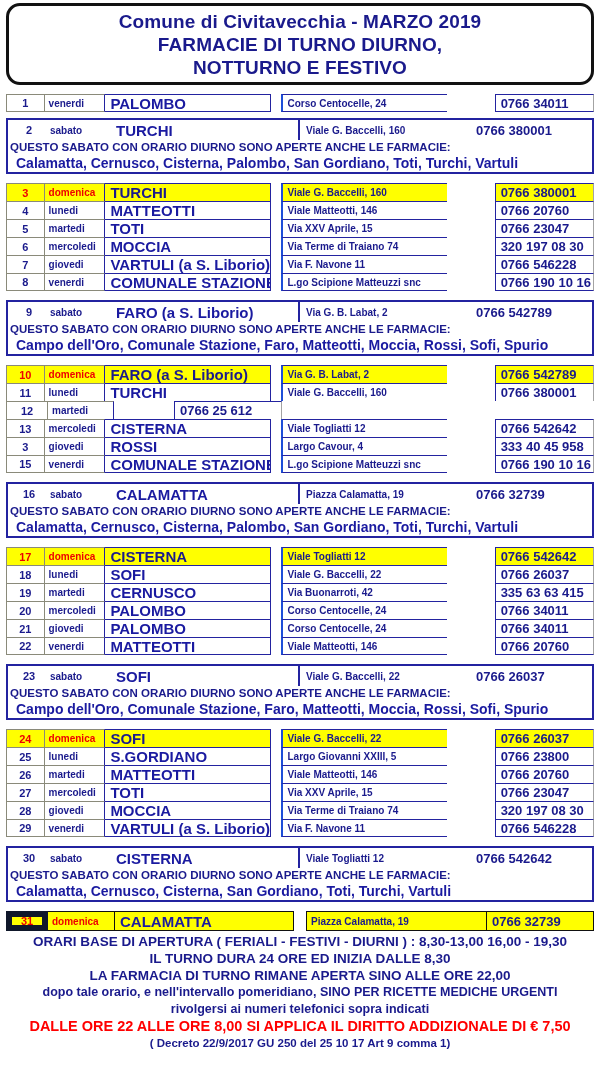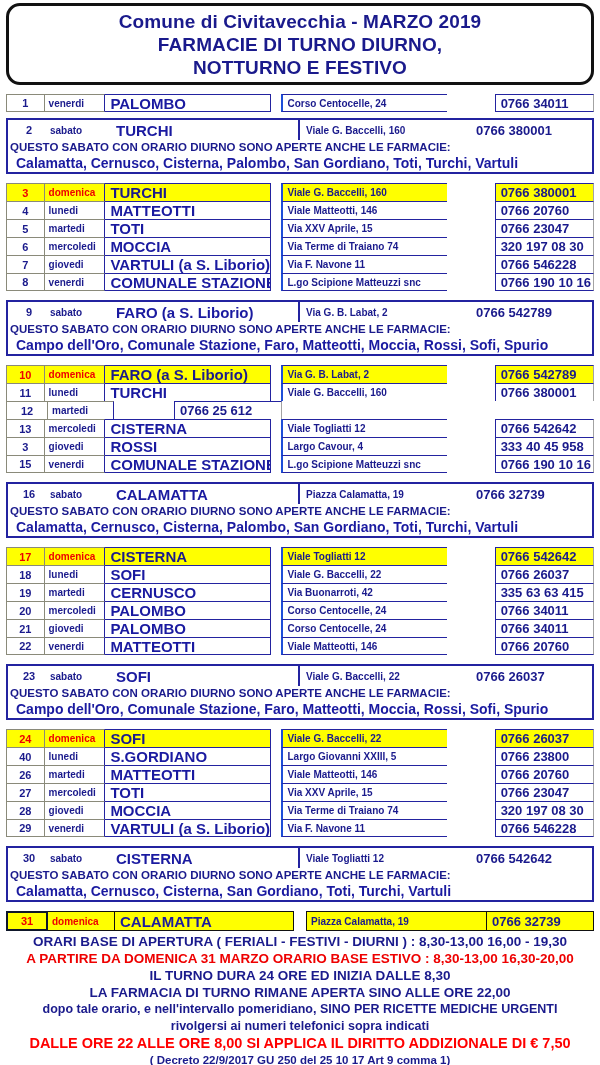--- a/index.html
+++ b/index.html
@@ -93,21 +93,21 @@
     font-size: 11.5px; font-weight: bold; color:#1a1a8c;
     padding-left: 2px; line-height: 15px; white-space: nowrap;
   }
   .sat-list {
     font-size: 14px; font-weight: bold; color:#1a1aa0;
     padding-left: 8px; line-height: 17px; white-space: nowrap;
   }
 
   
   .lastrow { margin: 0 6px; display:flex; height:20px; }
-  .lastrow .c-num  { width:42px; justify-content:center; background:#ffff00; border:2px solid #0f172a; }
+  .lastrow .c-num  { width:42px; justify-content:center; background:#ffff00; border:6px solid #0f172a; }
   .lastrow .c-day  { width:66px; background:#ffff00; border-top:1px solid #111; border-bottom:1px solid #111; }
   .lastrow .c-name { width:180px; background:#ffff00; border:1px solid #111111; }
   .lastrow .gap    { width:12px; }
   .lastrow .c-addr { width:180px; background:#ffff00; border:1px solid #111111; border-right:none;}
   .lastrow .c-tel  { width:108px; background:#ffff00; border:1px solid #111111; }
   .lastrow .num-txt, .lastrow .day-txt { color:#ee0000; }
 
   
   .footer { text-align:center; padding-top: 2px; }
   .f-line { line-height: 17px; white-space: nowrap; }
@@ -545,21 +545,21 @@
           <div class="gap"></div>
           <div class="c-addr">
             <span class="addr-txt">Viale G. Baccelli, 22</span>
           </div>
           <div class="c-tel">
             <span class="tel-txt">0766 26037</span>
           </div>
         </div>
         <div class="row">
           <div class="c-num">
-            <span class="num-txt">40</span>
+            <span class="num-txt">25</span>
           </div>
           <div class="c-day">
             <span class="day-txt">lunedi</span>
           </div>
           <div class="c-name">
             <span class="name-txt">S.GORDIANO</span>
           </div>
           <div class="gap"></div>
           <div class="c-addr">
             <span class="addr-txt">Largo Giovanni XXIII, 5</span>
@@ -670,21 +670,20 @@
           <span class="addr-txt">Piazza Calamatta, 19</span>
         </div>
         <div class="c-tel">
           <span class="tel-txt">0766 32739</span>
         </div>
       </div>
     </div>
 
   <div class="footer">
     <div class="f-line f-blue">ORARI BASE DI APERTURA ( FERIALI  -  FESTIVI  -  DIURNI ) : 8,30-13,00   16,00  - 19,30</div>
-    <div class="f-line f-red">A PARTIRE DA DOMENICA 31 MARZO ORARIO BASE ESTIVO : 8,30-13,00  16,30-20,00</div>
     <div class="f-line f-blue">IL TURNO DURA 24 ORE ED INIZIA DALLE 8,30</div>
     <div class="f-line f-blue">LA FARMACIA DI TURNO RIMANE APERTA SINO ALLE ORE 22,00</div>
     <div class="f-line f-blue-sm">dopo tale orario, e nell'intervallo pomeridiano, SINO PER RICETTE MEDICHE URGENTI</div>
     <div class="f-line f-blue-sm">rivolgersi ai numeri telefonici sopra indicati</div>
     <div class="f-line f-red-big">DALLE ORE 22 ALLE ORE 8,00 SI APPLICA IL DIRITTO ADDIZIONALE DI € 7,50</div>
     <div class="f-line f-small">( Decreto 22/9/2017 GU 250 del 25 10 17 Art 9 comma 1)</div>
   </div>
 
 </div>
 

